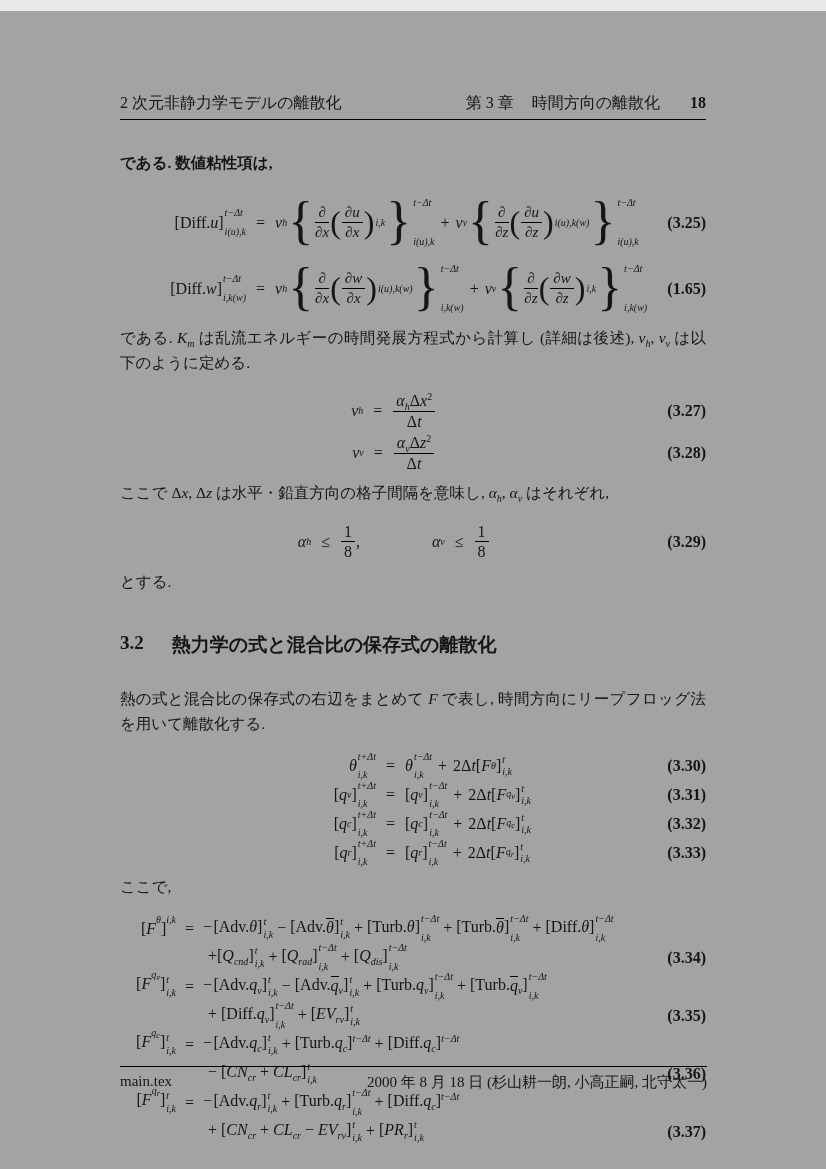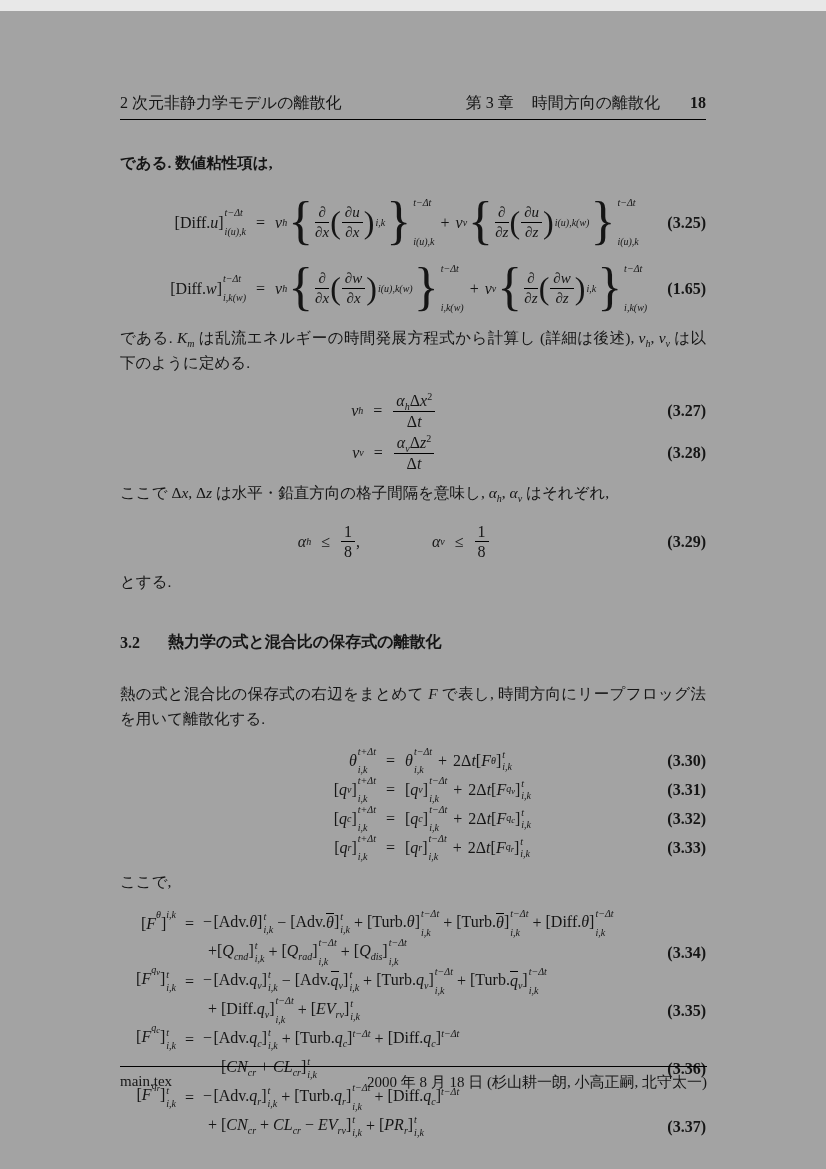--- a/index.html
+++ b/index.html
@@ -24,21 +24,21 @@
     position:absolute; left:120px; right:119px; top:1055px;
     border-top:1.4px solid #000; padding-top:6px;
     display:flex; justify-content:space-between; font-size:15px;
   }
 
   
   .para { font-size:15.5px; line-height:1.62; text-align:justify; }
   .para i, .m i { font-family:"Liberation Serif","DejaVu Serif",serif; }
 
   
-  .sechead { display:flex; align-items:center; font-weight:bold; font-size:16px; }
+  .sechead { display:flex; align-items:flex-start; font-weight:bold; font-size:19px; }
   .sechead .secnum { margin-right:28px; }
 
   
   .m { font-size:16px; }
   sub { font-size:10px; font-style:italic; vertical-align:-4px; line-height:0; }
   sup { font-size:10px; font-style:italic; vertical-align:6px; line-height:0; }
   sub sub { font-size:8.5px; vertical-align:-2px; }
   .rm { font-style:normal; }
   .ss {
     display:inline-flex; flex-direction:column; justify-content:space-between;

